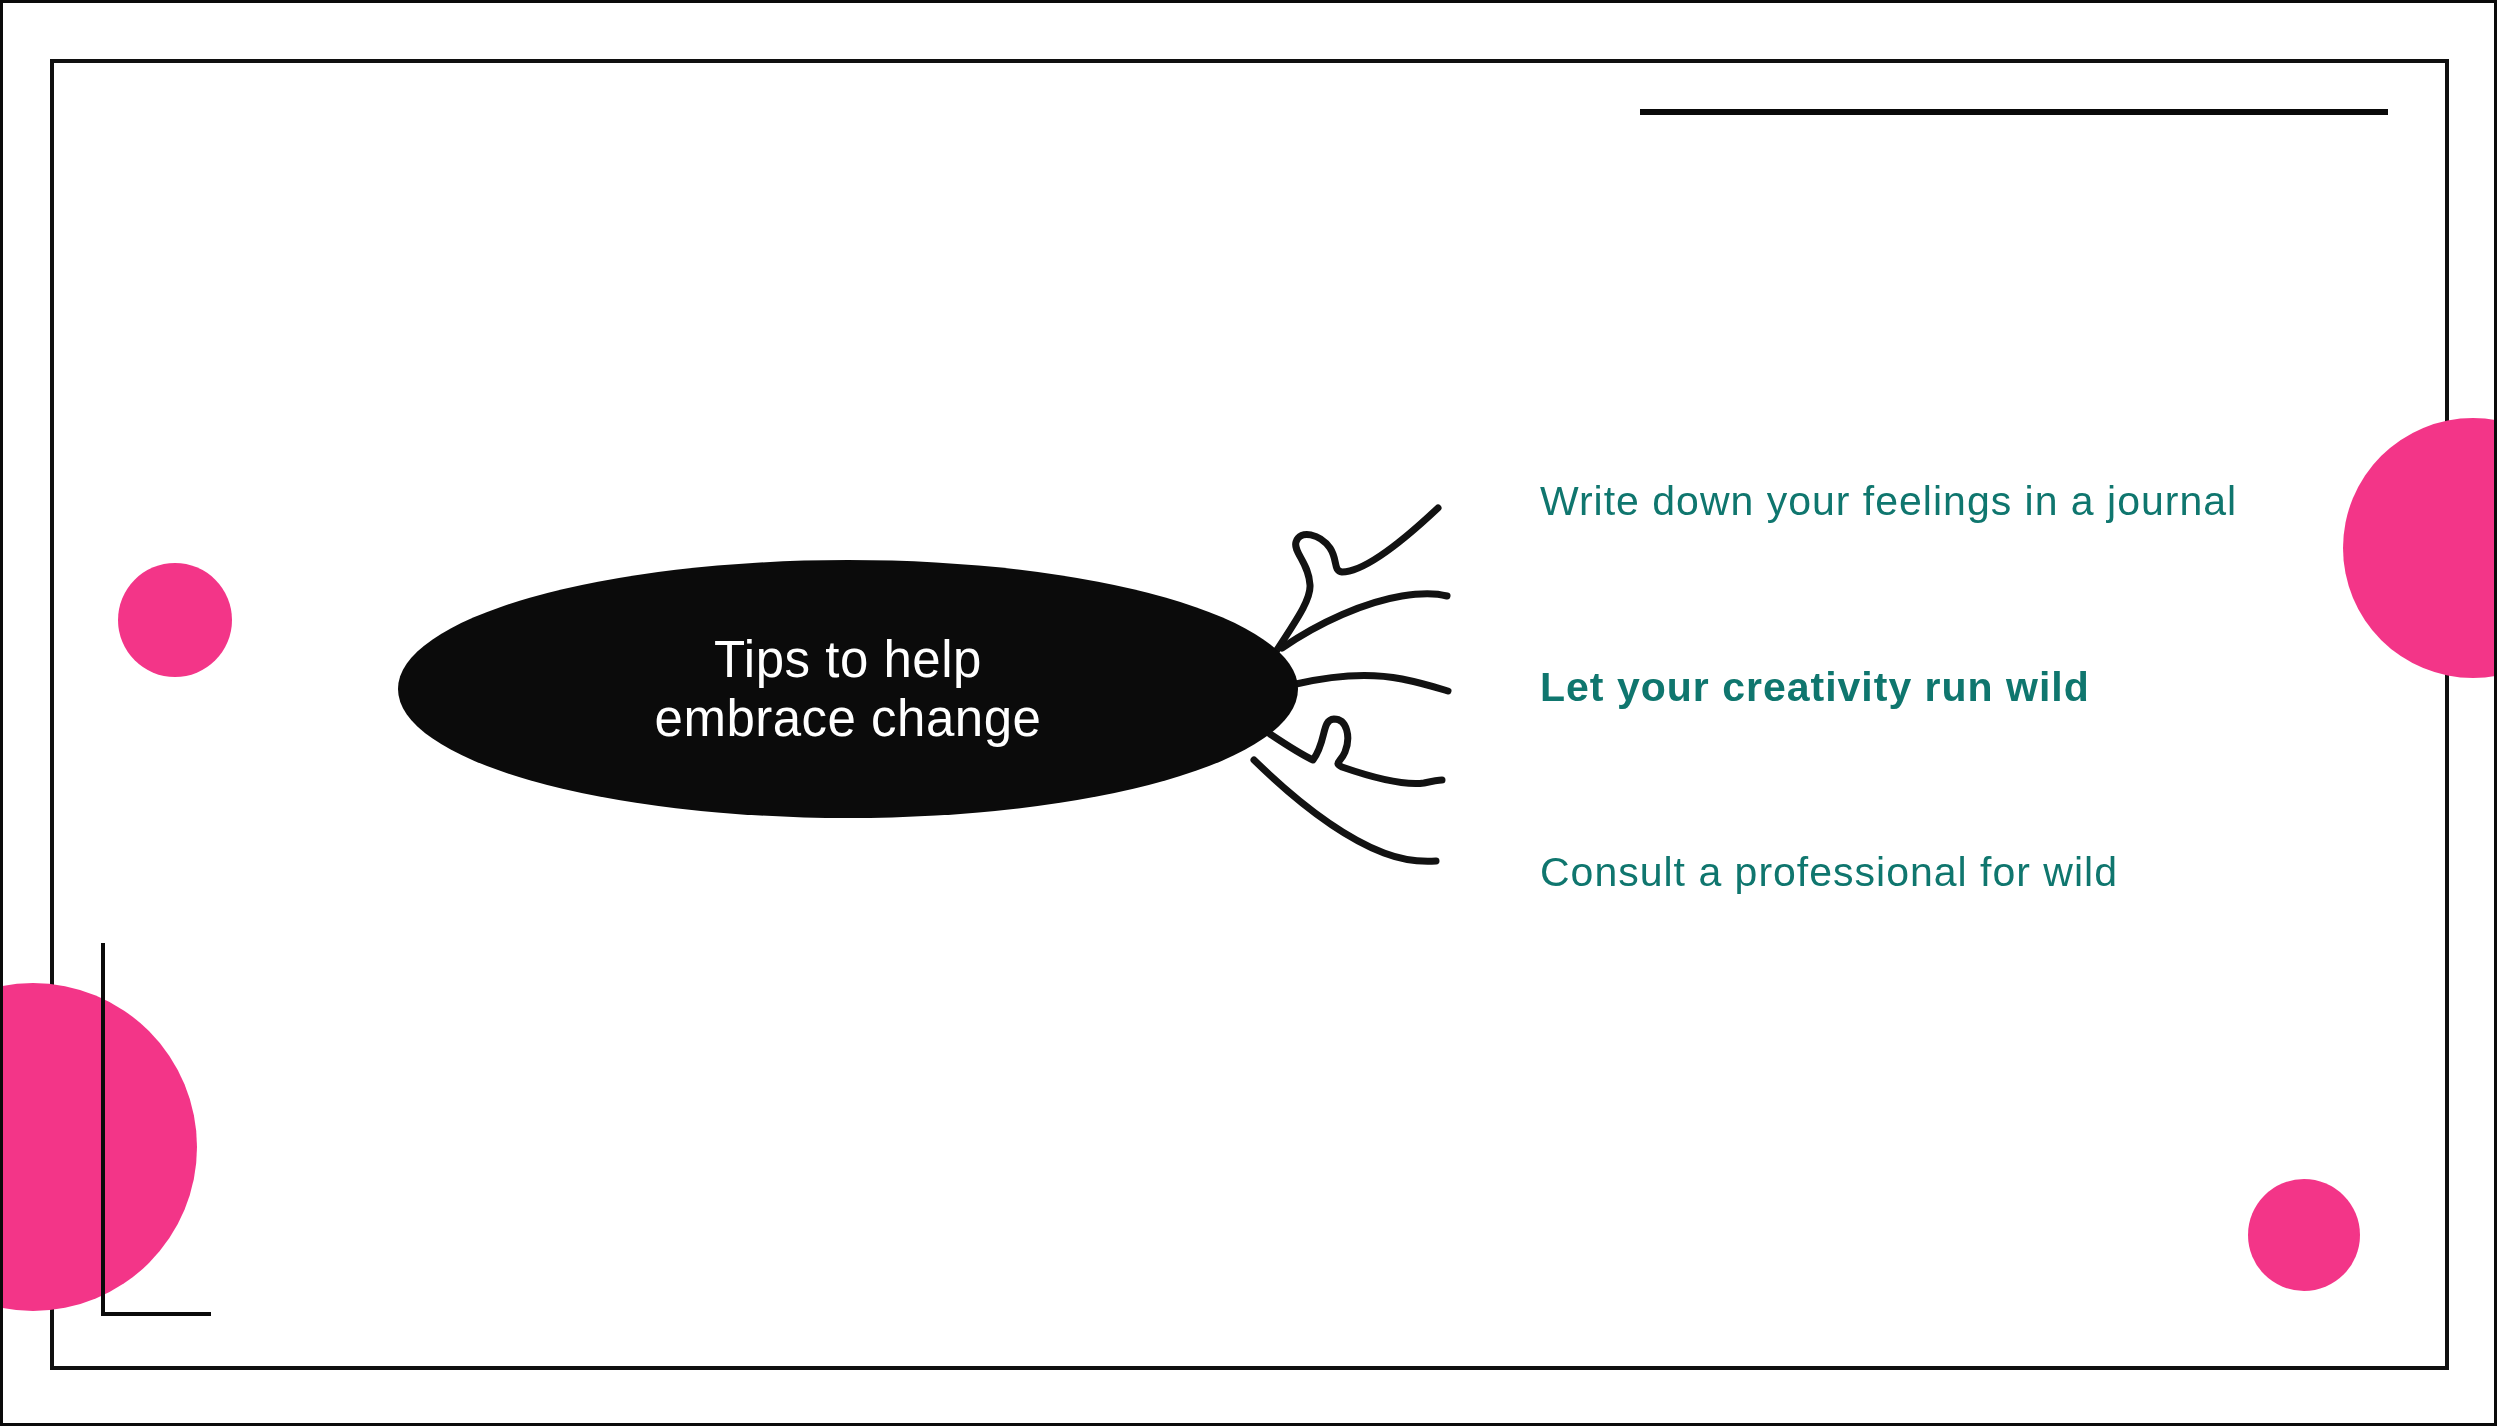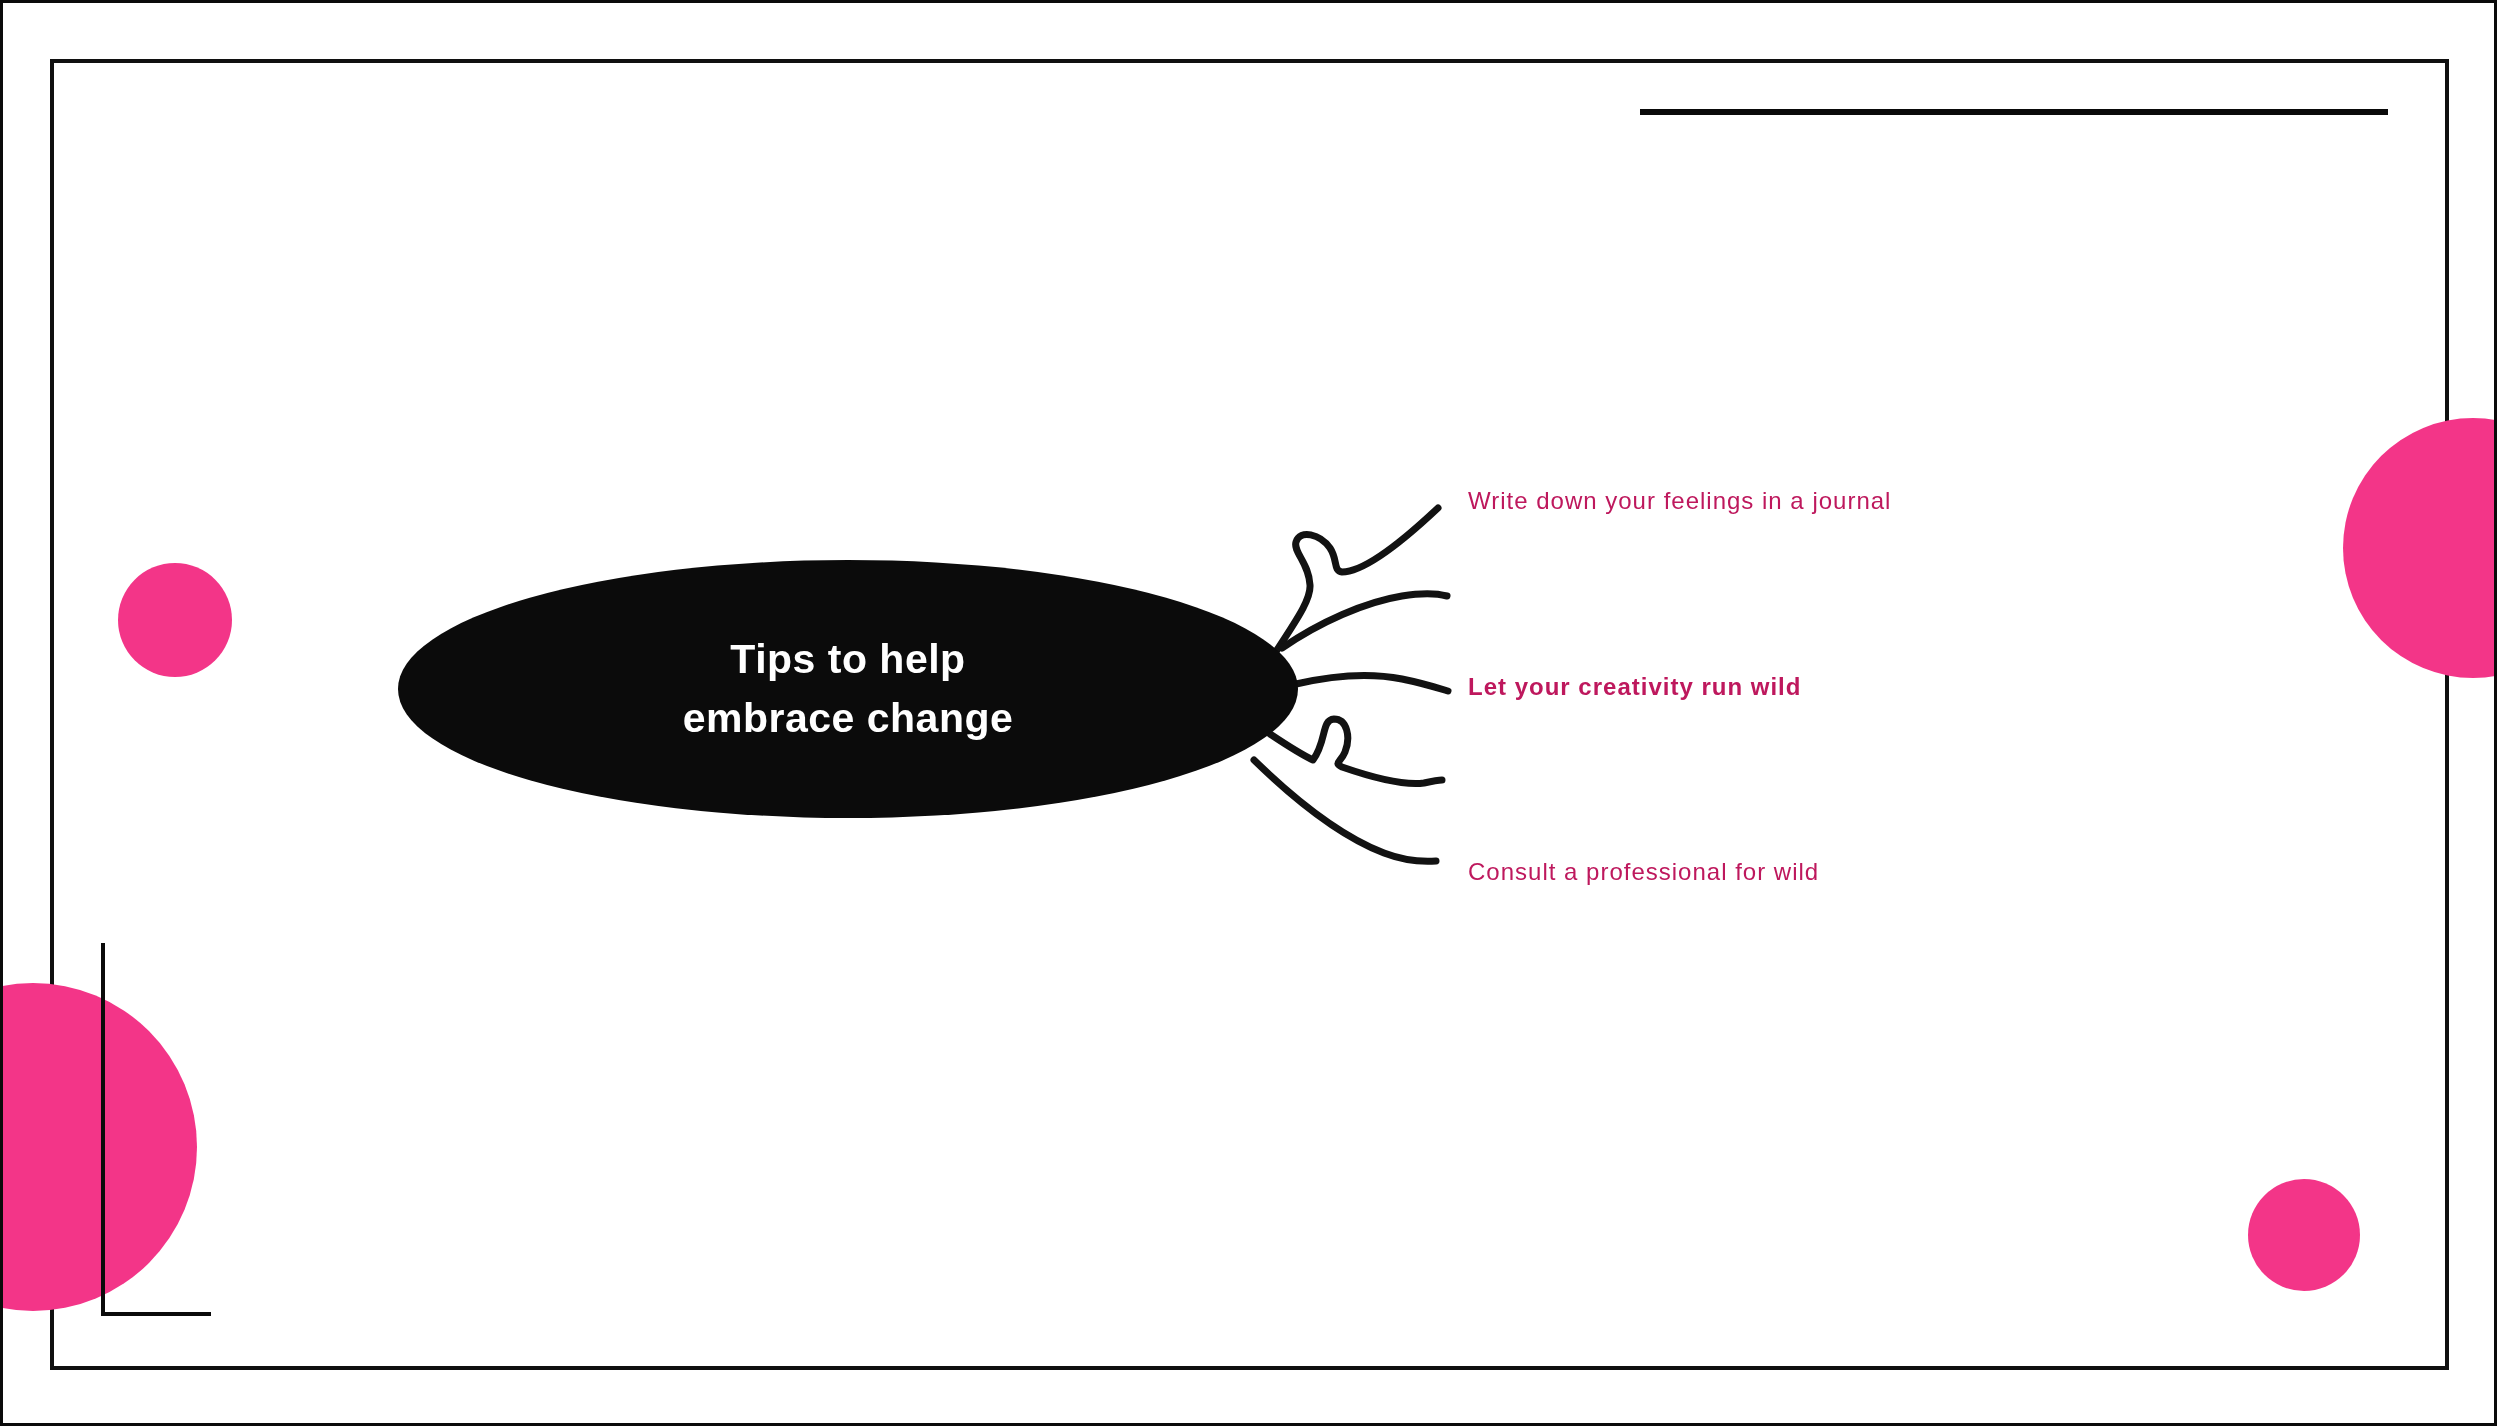--- a/index.html
+++ b/index.html
@@ -44,33 +44,33 @@
     position: absolute;
     left: 398px; top: 560px;
     width: 900px; height: 258px;
     background: #0b0b0b;
     border-radius: 50%;
     z-index: 7;
     display: flex; align-items: center; justify-content: center;
   }
   .topic-title {
     color: #ffffff;
-    font-size: 41px;
-    font-weight: bold;
+    font-size: 51px;
+    font-weight: normal;
     line-height: 59px;
     letter-spacing: 0.5px;
     text-align: center;
     white-space: nowrap;
   }
   .branch-label {
     position: absolute;
-    left: 1468px;
+    left: 1540px;
     transform: translateY(-50%);
-    color: #be185d;
-    font-size: 24px;
+    color: #0f766e;
+    font-size: 41px;
     letter-spacing: 1px;
     white-space: nowrap;
     z-index: 7;
   }
   .bl-0 { top: 501px; }
   .bl-1 { top: 594px; }
   .bl-2 { top: 687px; font-weight: bold; }
   .bl-3 { top: 780px; }
   .bl-4 { top: 872px; }
 </style>

